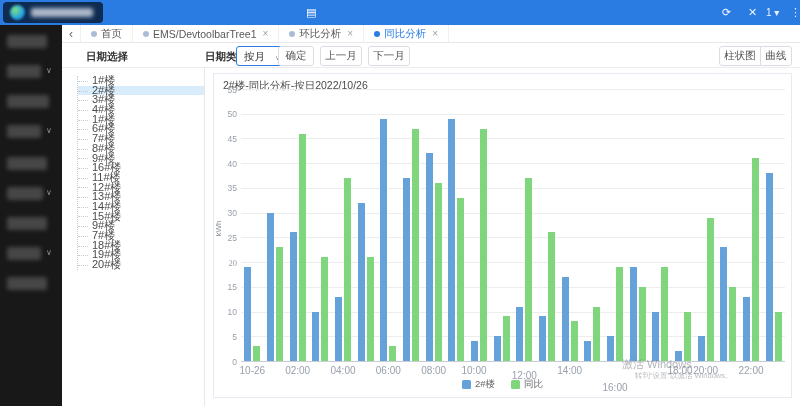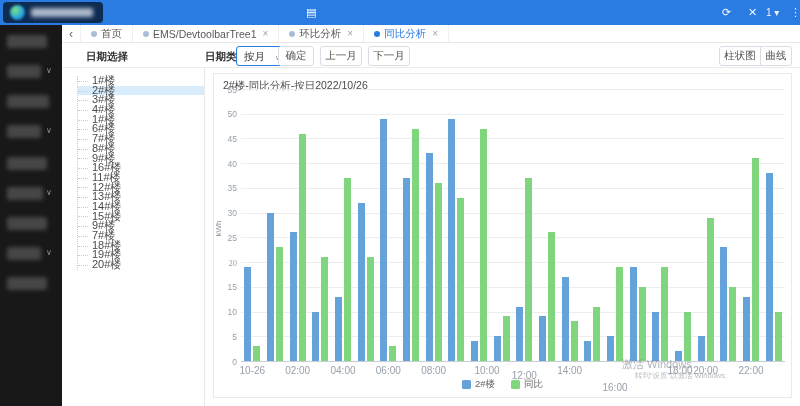--- a/index.html
+++ b/index.html
@@ -228,21 +228,21 @@
         <div class="xtick" style="left: 158.333px; top: 291px;">06:00</div>
         <div class="bar" title="07:00 2#楼: 37" style="left: 189px; top: 104.018px; height: 182.982px; background: rgb(100, 162, 217);"></div>
         <div class="bar" title="07:00 同比: 47" style="left: 198px; top: 54.5636px; height: 232.436px; background: rgb(127, 214, 125);"></div>
         <div class="bar" title="08:00 2#楼: 42" style="left: 211.667px; top: 79.2909px; height: 207.709px; background: rgb(100, 162, 217);"></div>
         <div class="bar" title="08:00 同比: 36" style="left: 220.667px; top: 108.964px; height: 178.036px; background: rgb(127, 214, 125);"></div>
         <div class="xtick" style="left: 203.667px; top: 291px;">08:00</div>
         <div class="bar" title="09:00 2#楼: 49" style="left: 234.333px; top: 44.6727px; height: 242.327px; background: rgb(100, 162, 217);"></div>
         <div class="bar" title="09:00 同比: 33" style="left: 243.333px; top: 123.8px; height: 163.2px; background: rgb(127, 214, 125);"></div>
         <div class="bar" title="10:00 2#楼: 4" style="left: 257px; top: 267.218px; height: 19.7818px; background: rgb(100, 162, 217);"></div>
         <div class="bar" title="10:00 同比: 47" style="left: 266px; top: 54.5636px; height: 232.436px; background: rgb(127, 214, 125);"></div>
-        <div class="xtick" style="left: 257px; top: 291px;">10:00</div>
+        <div class="xtick" style="left: 244px; top: 291px;">10:00</div>
         <div class="bar" title="11:00 2#楼: 5" style="left: 279.667px; top: 262.273px; height: 24.7273px; background: rgb(100, 162, 217);"></div>
         <div class="bar" title="11:00 同比: 9" style="left: 288.667px; top: 242.491px; height: 44.5091px; background: rgb(127, 214, 125);"></div>
         <div class="bar" title="12:00 2#楼: 11" style="left: 302.333px; top: 232.6px; height: 54.4px; background: rgb(100, 162, 217);"></div>
         <div class="bar" title="12:00 同比: 37" style="left: 311.333px; top: 104.018px; height: 182.982px; background: rgb(127, 214, 125);"></div>
         <div class="xtick" style="left: 294.333px; top: 296px;">12:00</div>
         <div class="bar" title="13:00 2#楼: 9" style="left: 325px; top: 242.491px; height: 44.5091px; background: rgb(100, 162, 217);"></div>
         <div class="bar" title="13:00 同比: 26" style="left: 334px; top: 158.418px; height: 128.582px; background: rgb(127, 214, 125);"></div>
         <div class="bar" title="14:00 2#楼: 17" style="left: 347.667px; top: 202.927px; height: 84.0727px; background: rgb(100, 162, 217);"></div>
         <div class="bar" title="14:00 同比: 8" style="left: 356.667px; top: 247.436px; height: 39.5636px; background: rgb(127, 214, 125);"></div>
         <div class="xtick" style="left: 339.667px; top: 291px;">14:00</div>

